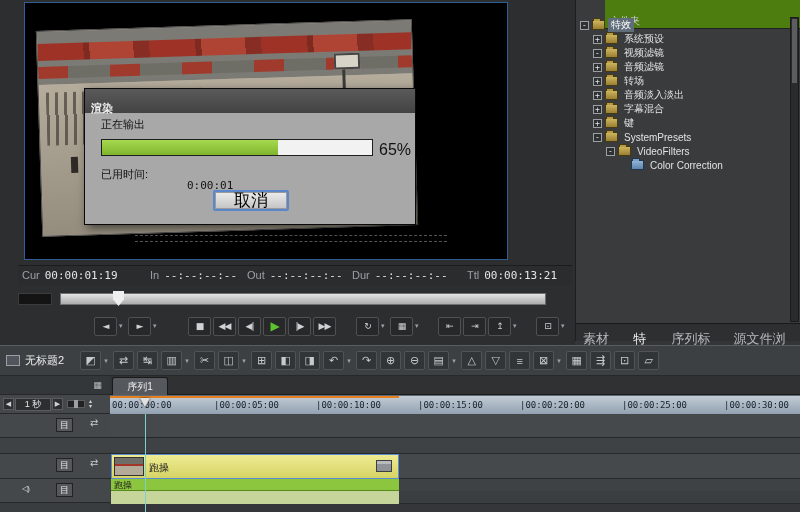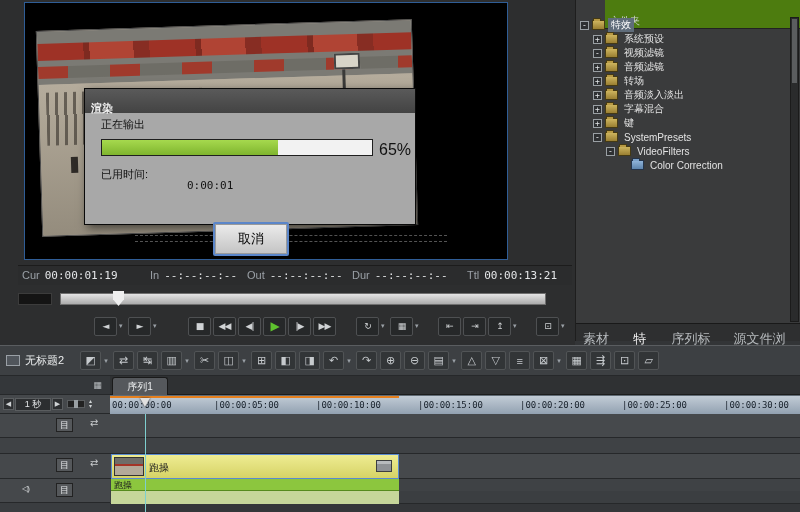--- a/index.html
+++ b/index.html
@@ -33,24 +33,24 @@
        box-shadow:3px 3px 9px rgba(0,0,0,.55);z-index:10;}
   .dlg-title{height:18px;background:linear-gradient(#5a5a5a,#434343);color:#f2f2f2;
        font-size:11px;font-weight:bold;padding:12px 6px;}
   .dlg-status{position:absolute;left:16px;top:28px;font-size:11px;color:#121212;}
   .dlg-bar{position:absolute;left:16px;top:50px;width:272px;height:17px;background:#f2f2f2;border:1px solid #1f1f1f;}
   .dlg-fill{height:100%;background:linear-gradient(#a6d94e,#7fb52e);}
   .dlg-pct{position:absolute;left:294px;top:52px;font-size:16px;color:#121212;}
   .dlg-el-label{position:absolute;left:16px;top:78px;font-size:11px;color:#121212;text-align:right;}
   .dlg-el-value{position:absolute;left:102px;top:78px;font-size:11px;color:#121212;
        font-family:"DejaVu Sans Mono",monospace;margin-top:12px;}
-  .dlg-cancel{position:absolute;left:128px;top:101px;width:76px;height:34px;
+  .dlg-cancel{position:absolute;left:128px;top:101px;width:76px;height:21px;
        background:linear-gradient(#ececec,#c3c3c3);border:2px solid #5b86c9;border-radius:2px;
-       box-shadow:inset 0 0 0 1px #9a9a9a;font-size:13px;color:#000;
-       display:flex;align-items:center;justify-content:center;cursor:pointer;margin-top:32px;}
+       box-shadow:inset 0 0 0 1px #9a9a9a;font-size:17px;color:#000;
+       display:flex;align-items:center;justify-content:center;cursor:pointer;}
 
   
   .tc-bar{left:18px;top:265px;width:554px;height:20px;background:#2b2c2d;border-top:1px solid #1c1c1c;}
   .tc-group{position:absolute;top:3px;font-size:11px;white-space:nowrap;}
   .tc-label{color:#9aa0a6;}
   .tc-value{color:#e4e6e8;margin-left:5px;font-family:"DejaVu Sans Mono",monospace;font-size:11px;}
   .scrub-info{left:18px;top:293px;width:34px;height:12px;background:#141414;border:1px solid #3c3c3c;}
   .scrub-bar{left:60px;top:293px;width:486px;height:12px;background:linear-gradient(#e4e4e4,#ababab);border:1px solid #6f6f6f;}
   .scrub-marker{left:113px;top:291px;width:11px;height:15px;background:#efefef;
       clip-path:polygon(0 0,100% 0,100% 55%,50% 100%,0 55%);filter:drop-shadow(0 0 1px #000);z-index:3;}

